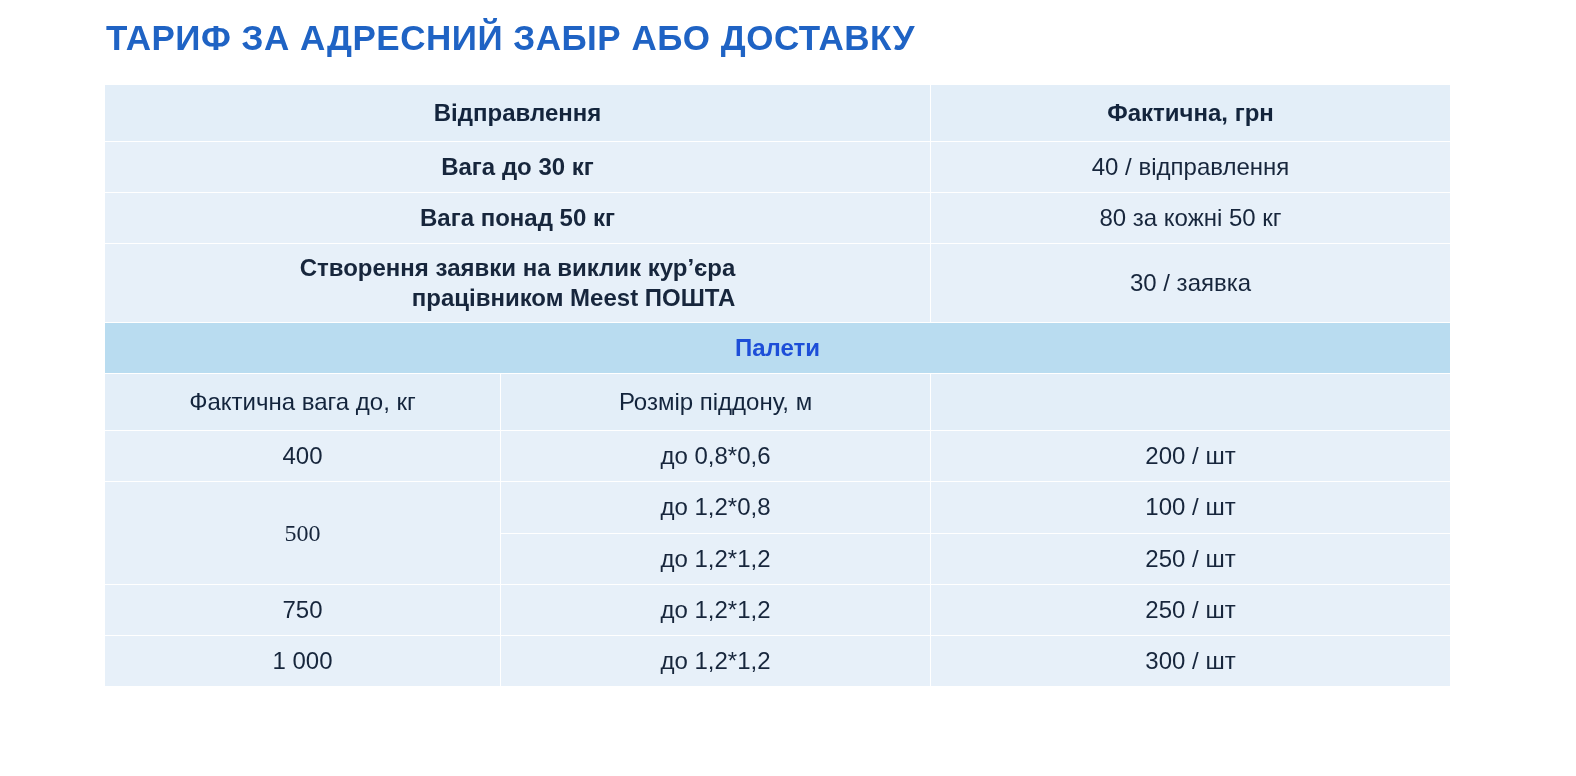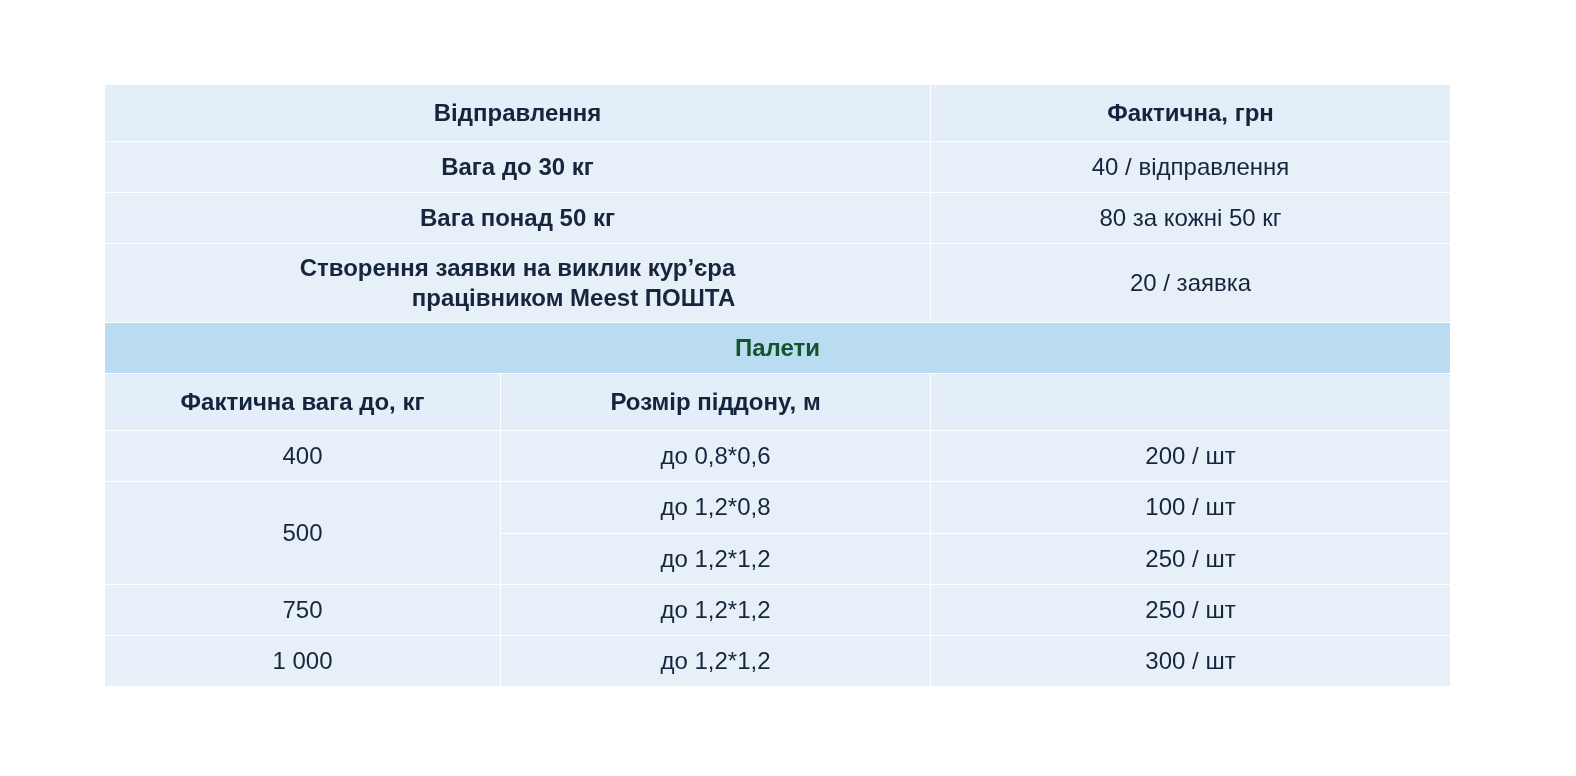--- a/index.html
+++ b/index.html
@@ -81,45 +81,47 @@
     height: 78px;
   }
 
   .row-section td {
     background: #b9dcf0;
   }
   .row-section .cell {
     height: 50px;
     font-size: 24px;
     font-weight: bold;
-    color: #14532d;
+    color: #1d4ed8;
   }
 
   .row-subhead td { background: #e3eef8; }
   .row-subhead .cell {
     height: 56px;
     font-size: 24px;
-    font-weight: bold;
+    font-weight: normal;
     color: #13243c;
   }
   .row-subhead td.blank .cell {
     font-weight: normal;
   }
   td.merge-cell {
     background: #e7f0f9;
   }
   td.merge-cell .cell {
     height: 102px;
+    font-family: Liberation Serif, serif;
   }
 </style>
 </head>
 <body>
 
 <div class="page">
 
+  <div class="page-title">ТАРИФ ЗА АДРЕСНИЙ ЗАБІР АБО ДОСТАВКУ</div>
 
   <table class="tariff-table">
     <colgroup>
       <col class="c1">
       <col class="c2">
       <col class="c3">
     </colgroup>
     <tbody>
 
       <tr class="row-head">
@@ -148,21 +150,21 @@
           <div class="cell">80 за кожні 50 кг</div>
         </td>
       </tr>
 
       <tr class="row-body row-tall">
         <td colspan="2">
           <div class="cell bold">Створення заявки на виклик кур’єра
 працівником Meest ПОШТА</div>
         </td>
         <td>
-          <div class="cell">20 / заявка</div>
+          <div class="cell">30 / заявка</div>
         </td>
       </tr>
 
       <tr class="row-section">
         <td colspan="3">
           <div class="cell">Палети</div>
         </td>
       </tr>
 
       <tr class="row-subhead">

